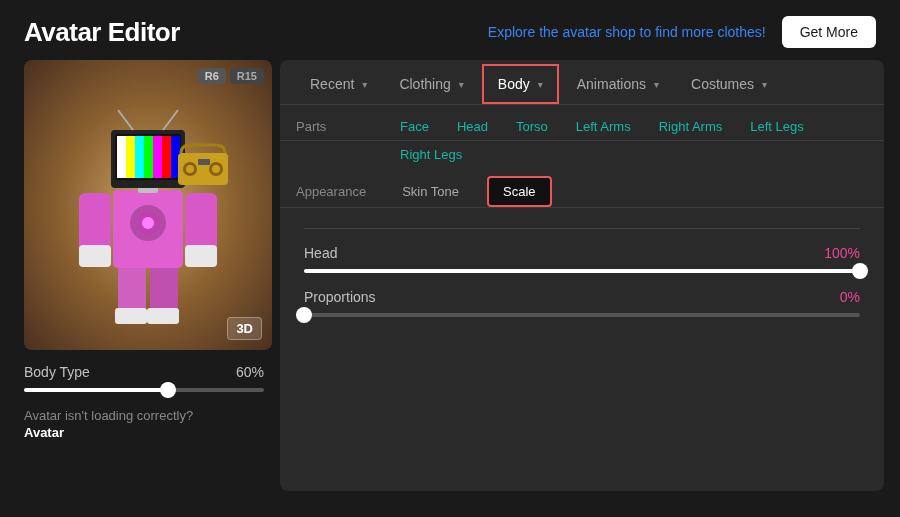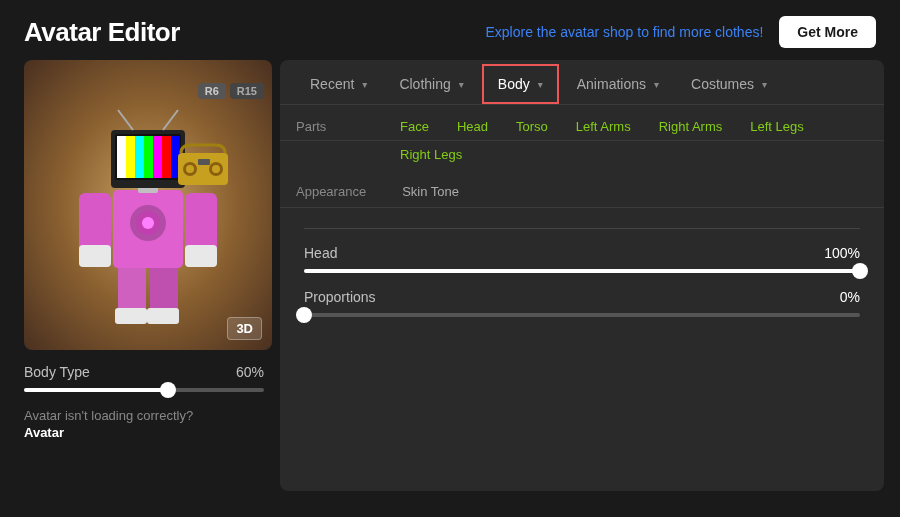--- a/index.html
+++ b/index.html
@@ -36,21 +36,21 @@
       color: #3b82f6;
       font-size: 14px;
     }
     .get-more-btn {
       background: #ffffff;
       color: #1a1a1a;
       border: none;
       border-radius: 6px;
       padding: 8px 18px;
       font-size: 14px;
-      font-weight: 700;
+      font-weight: 400;
       cursor: pointer;
     }
 
     
     .main-layout {
       display: flex;
       height: calc(517px - 70px);
     }
 
     
@@ -70,21 +70,21 @@
       position: relative;
       overflow: hidden;
       display: flex;
       align-items: center;
       justify-content: center;
     }
 
     
     .badges {
       position: absolute;
-      top: 23px;
+      top: 8px;
       right: 8px;
       display: flex;
       gap: 4px;
     }
     .badge {
       padding: 2px 7px;
       border-radius: 4px;
       font-size: 11px;
       font-weight: 700;
     }
@@ -231,21 +231,21 @@
       font-size: 13px;
       padding: 6px 20px 6px 0;
       min-width: 90px;
     }
     .sub-nav-items {
       display: flex;
       flex-wrap: wrap;
       gap: 0;
     }
     .sub-nav-item {
-      color: #84cc16;
+      color: #14b8a6;
       font-size: 13px;
       padding: 6px 14px;
       cursor: pointer;
     }
 
     
     .appearance-row {
       display: flex;
       align-items: center;
       padding: 4px 16px 0 16px;
@@ -291,21 +291,21 @@
     .scale-header {
       display: flex;
       justify-content: space-between;
       margin-bottom: 8px;
     }
     .scale-name {
       color: #c0c0c0;
       font-size: 14px;
     }
     .scale-pct {
-      color: #ffffff;
+      color: #ec4899;
       font-size: 14px;
     }
   </style>
 </head>
 <body>
 
 <div class="header">
   <h1 class="app-title">Avatar Editor</h1>
   <div class="header-right">
     <span class="header-promo">Explore the avatar shop to find more clothes!</span>
@@ -428,20 +428,21 @@
 
     <div style="display:flex; padding: 0 16px 4px 16px;">
       <span style="min-width:90px;"></span>
       <span class="sub-nav-item" style="padding-left:14px;">Right Legs</span>
     </div>
 
     <div class="appearance-row">
       <span class="appearance-label">Appearance</span>
       <div class="appearance-tabs">
         <span class="appearance-tab">Skin Tone</span>
+        <span class="appearance-tab active-tab">Scale</span>
       </div>
     </div>
 
     <div class="scale-content">
       <hr class="divider-line">
 
       <div class="scale-item">
         <div class="scale-header">
           <span class="scale-name">Head</span>
           <span class="scale-pct">100%</span>

